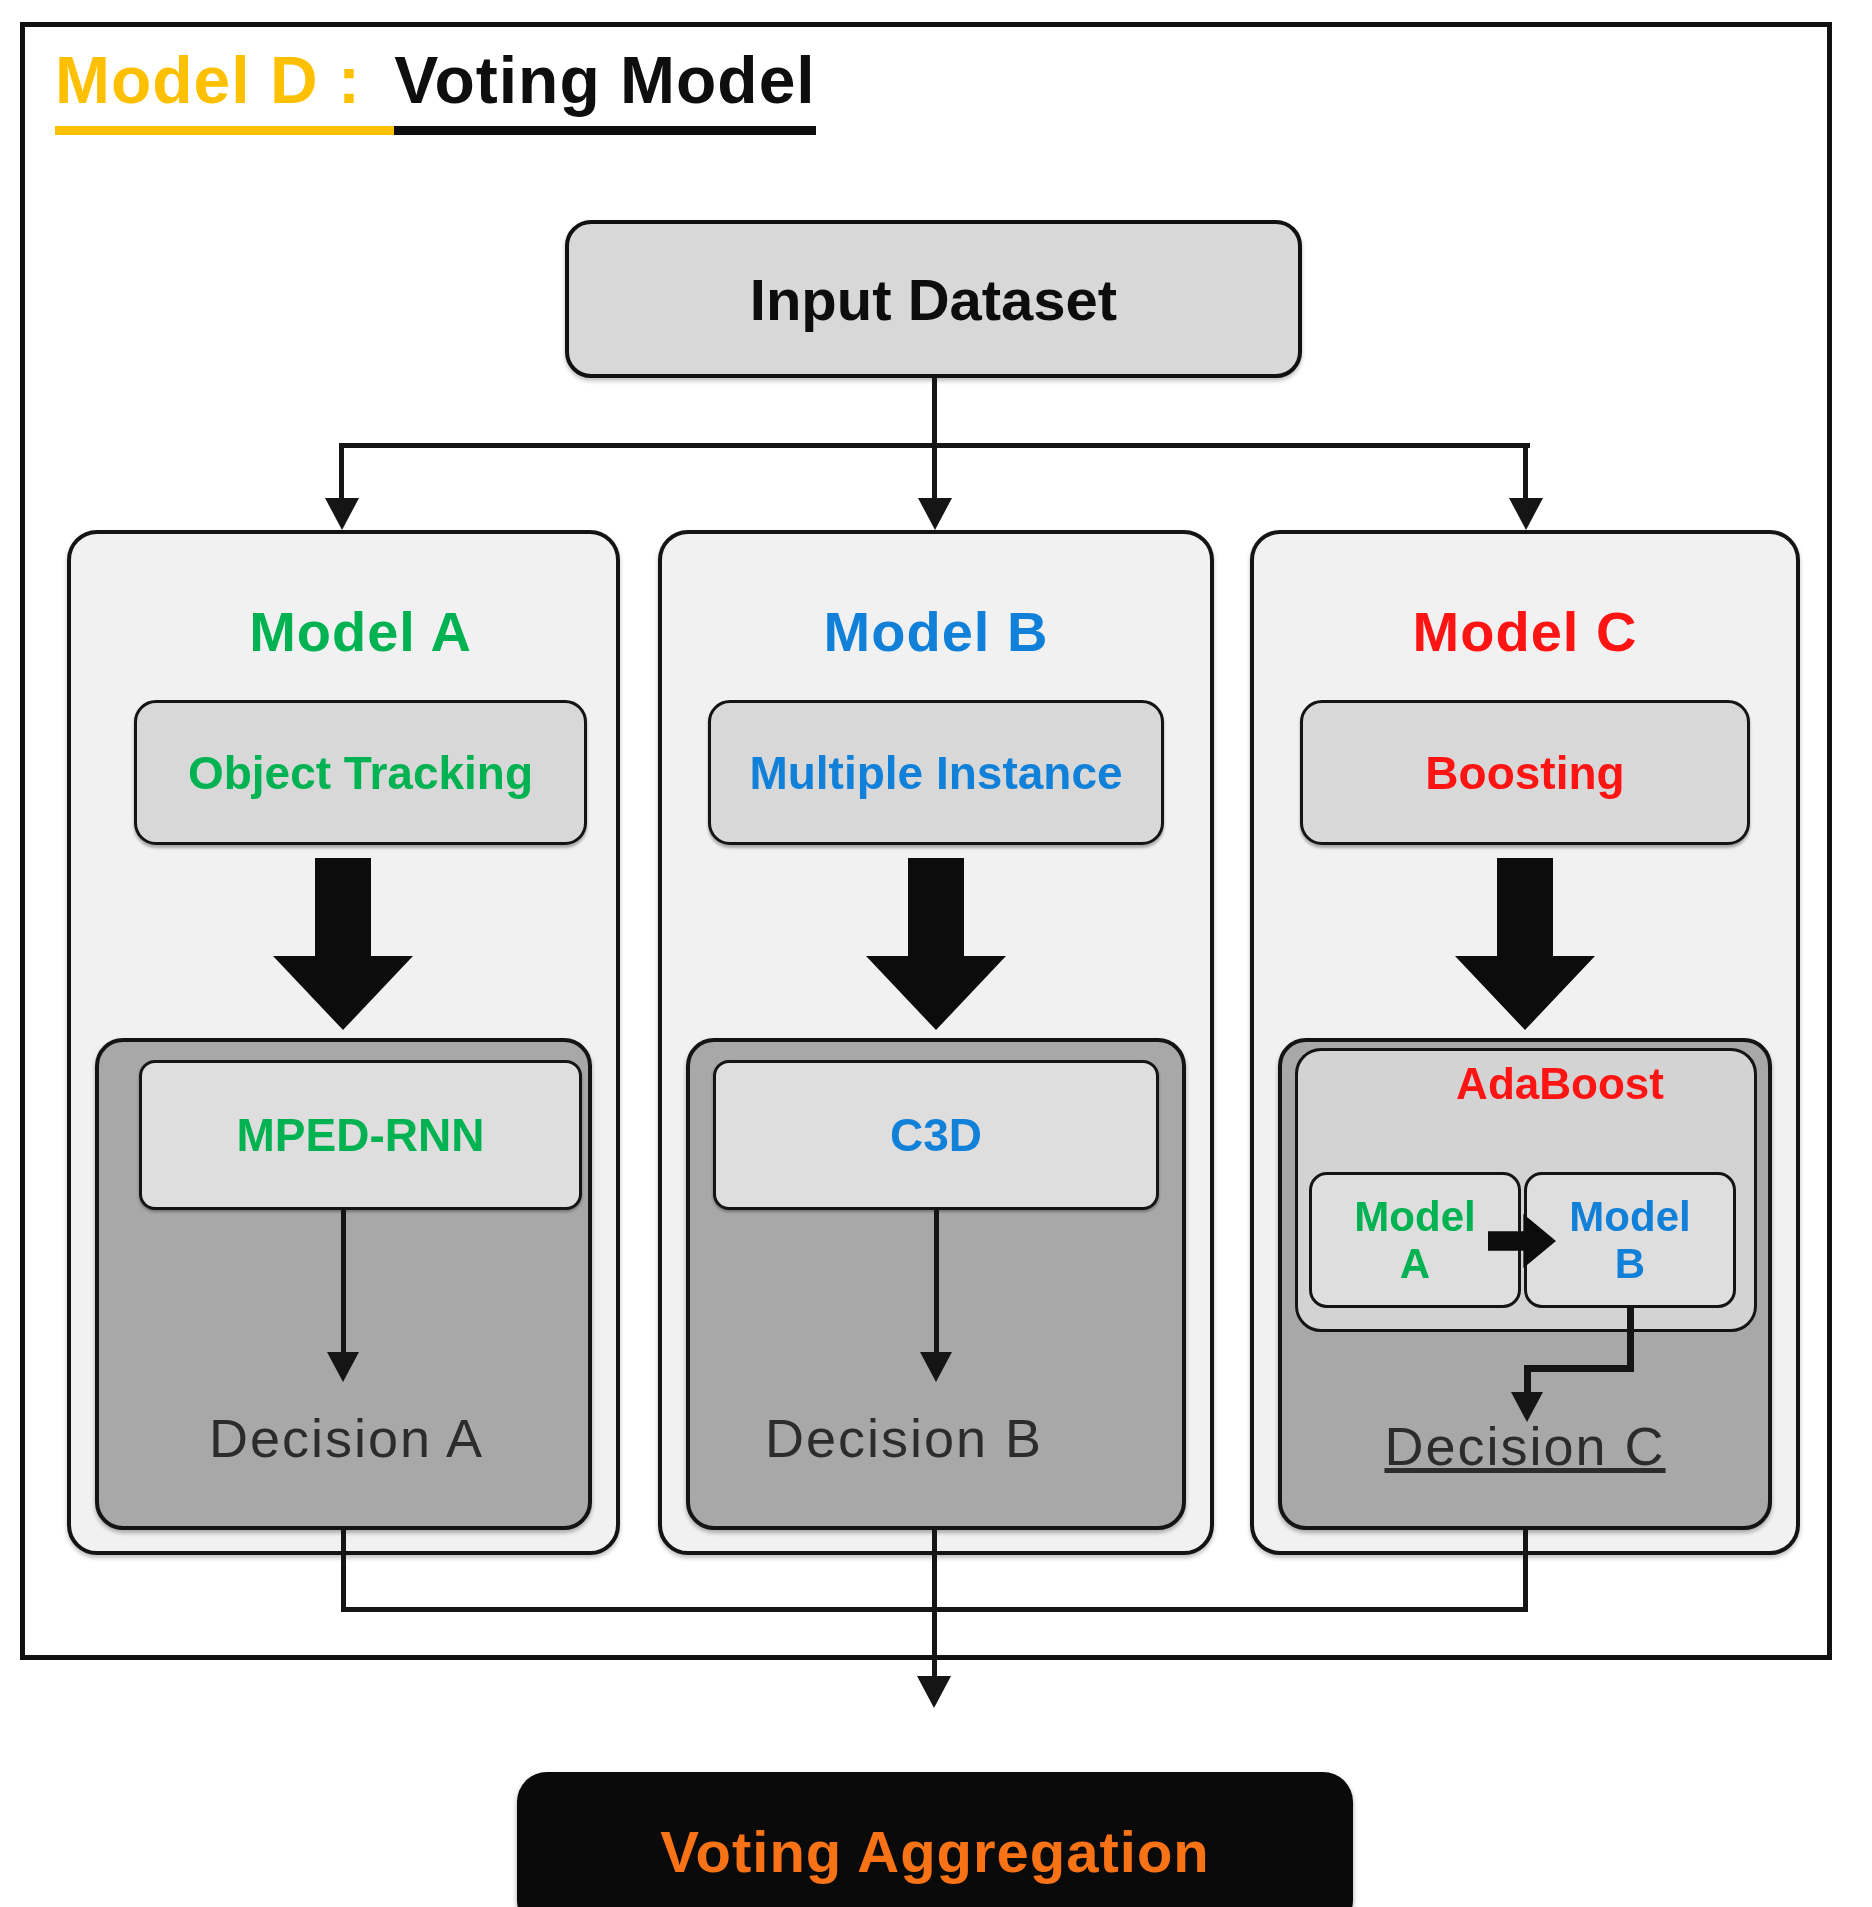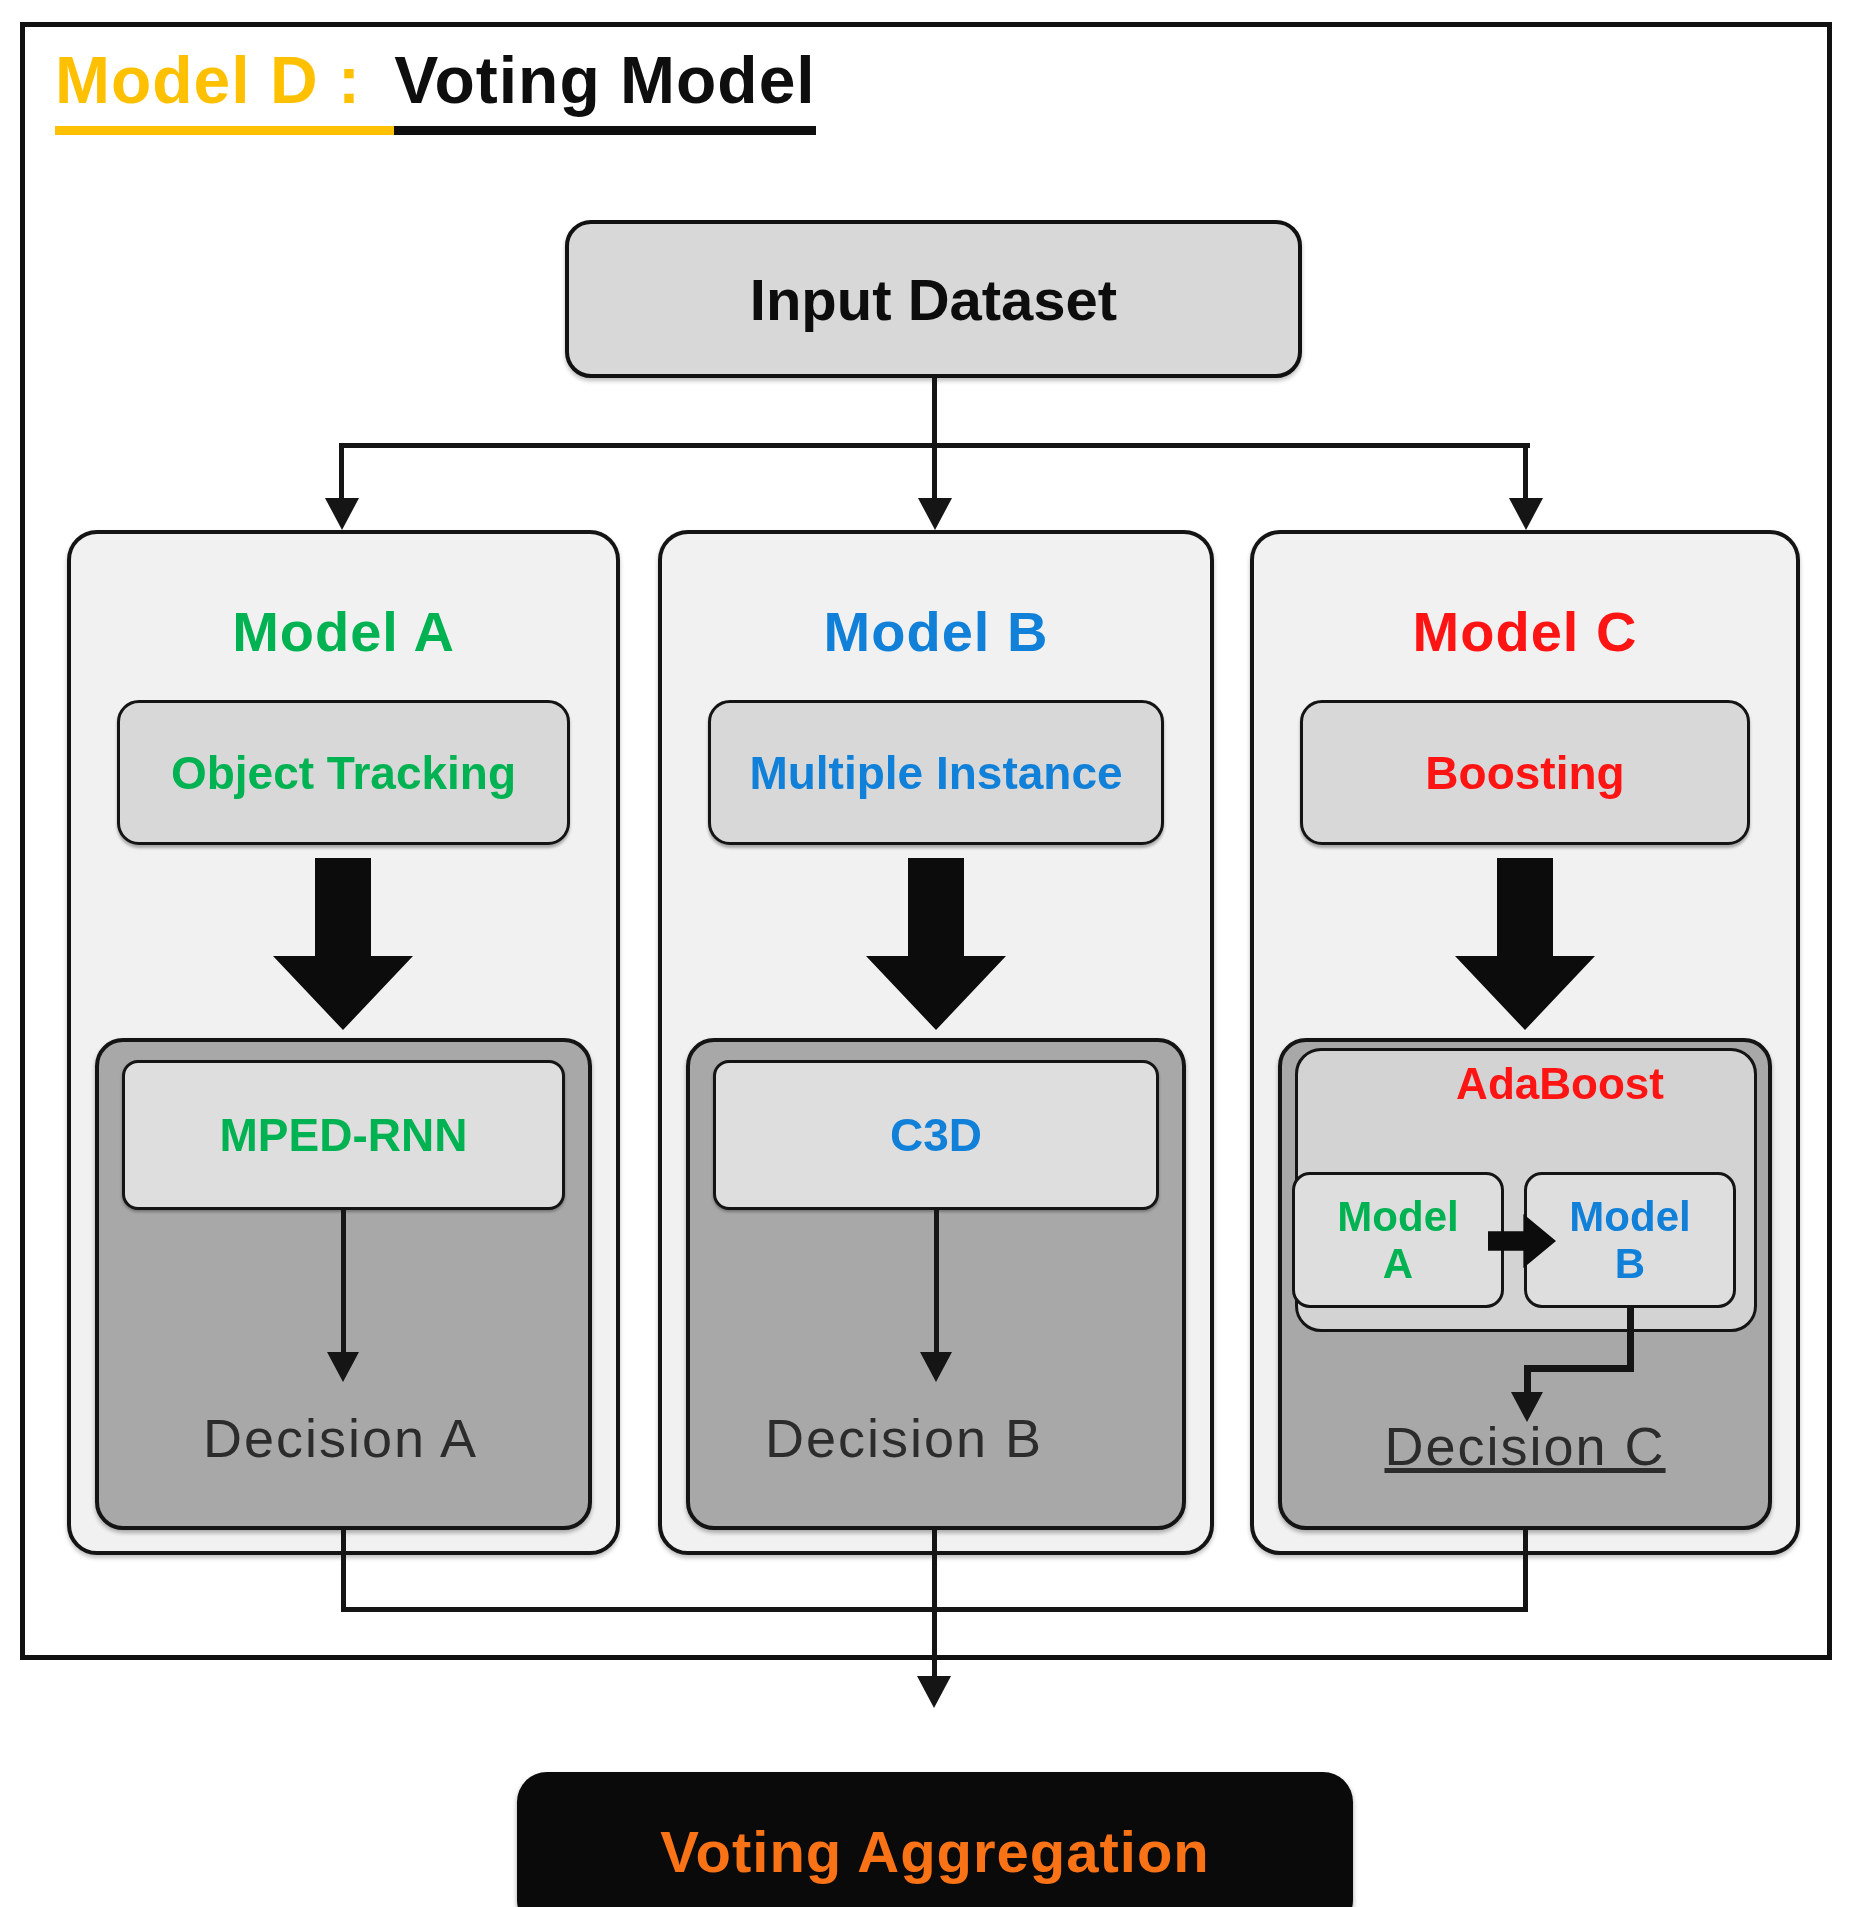--- a/index.html
+++ b/index.html
@@ -63,21 +63,21 @@
   
   .vline,.hline{position:absolute;background:#151515;}
   .ah-down{position:absolute;width:0;height:0;border-left:17px solid transparent;
     border-right:17px solid transparent;border-top:32px solid #151515;}
   .ah-down.sm{border-left-width:16px;border-right-width:16px;border-top-width:30px;}
   .blockarrow-down{position:absolute;background:#0c0c0c;
     clip-path:polygon(30% 0,70% 0,70% 57%,100% 57%,50% 100%,0 57%,30% 57%);}
   .blockarrow-right{position:absolute;background:#0c0c0c;
     clip-path:polygon(0 32%,52% 32%,52% 0,100% 50%,52% 100%,52% 68%,0 68%);}
   
-  .c-a{color:var(--model-a-green);}
+  .c-a{color:var(--model-a-green);margin-left:17px;}
   .c-b{color:var(--model-b-blue);}
   .c-c{color:var(--model-c-red);}
 </style>
 </head>
 <body>
 
 <div class="canvas">
 
   <div class="frame"></div>
 
@@ -139,21 +139,21 @@
 A</div>
   <div class="box sub-box c-b" style="left:1524px;width:212px;">Model
 B</div>
   <div class="blockarrow-right" style="left:1488px;top:1214px;width:68px;height:54px;"></div>
 
   <div class="vline" style="left:1627px;top:1308px;width:7px;height:64px;"></div>
   <div class="hline" style="left:1524px;top:1365px;width:110px;height:7px;"></div>
   <div class="vline" style="left:1524px;top:1365px;width:7px;height:30px;"></div>
   <div class="ah-down sm" style="left:1511px;top:1392px;"></div>
 
-  <div class="decision" style="left:92px;width:497px;">Decision A</div>
+  <div class="decision" style="left:98px;width:497px;">Decision A</div>
   <div class="decision" style="left:686px;width:436px;">Decision B</div>
   <div class="decision" style="left:1278px;width:494px;top:1406px;text-decoration:underline;">Decision C</div>
 
   <div class="vline" style="left:341px;top:1528px;width:5px;height:84px;"></div>
   <div class="vline" style="left:1523px;top:1528px;width:5px;height:84px;"></div>
   <div class="hline" style="left:341px;top:1607px;width:1187px;height:5px;"></div>
   <div class="vline" style="left:932px;top:1528px;width:5px;height:148px;"></div>
   <div class="ah-down" style="left:917px;top:1676px;"></div>
 
   <div class="box output-box">

